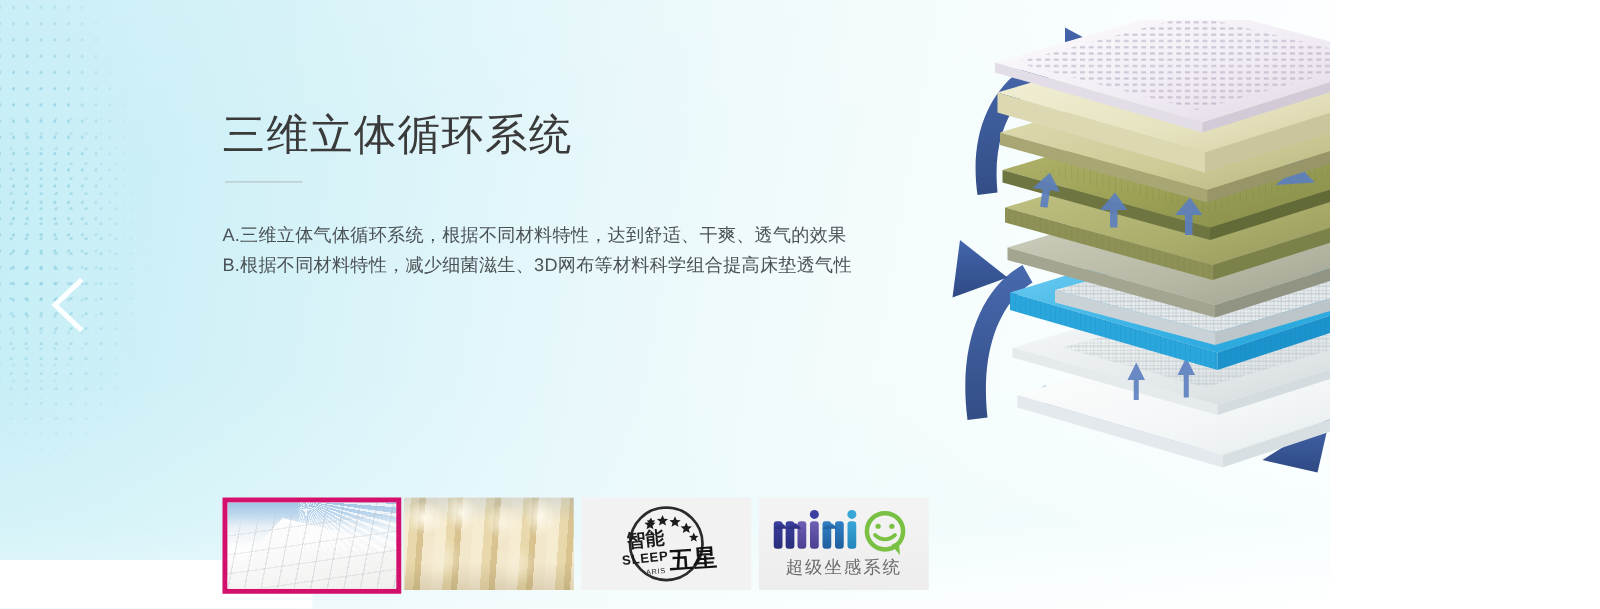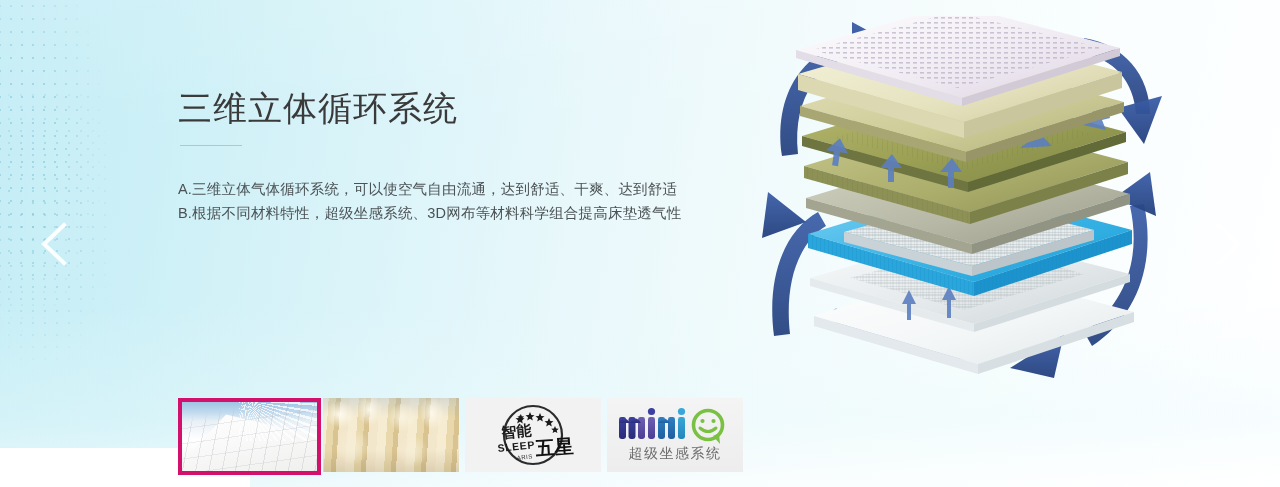--- a/index.html
+++ b/index.html
@@ -10,21 +10,21 @@
     width: 1280px;
     height: 487px;
     overflow: hidden;
     font-family: "Liberation Sans", "DejaVu Sans", sans-serif;
     background: #ffffff;
   }
 
   
   .stage {
     position: relative;
-    width: 1280px;
+    width: 1064px;
     height: 487px;
     overflow: hidden;
     background:
       linear-gradient(100deg,
         #c5edf6 0%,
         #cdf0f7 14%,
         #dbf4f9 30%,
         #e9f8fb 46%,
         #f2fbfc 60%,
         #f7fdfd 74%,
@@ -253,22 +253,22 @@
 
 <div class="stage">
 
   <div class="dot-texture"></div>
   <div class="dot-texture second"></div>
 
   <div class="copy">
     <h1 class="headline">三维立体循环系统</h1>
     <div class="rule"></div>
     <div class="bullets">
-      <div class="bullet">A.三维立体气体循环系统，可以使空气自由流通，达到舒适、干爽、达到舒适</div>
-      <div class="bullet">B.根据不同材料特性，超级坐感系统、3D网布等材料科学组合提高床垫透气性</div>
+      <div class="bullet">A.三维立体气体循环系统，根据不同材料特性，达到舒适、干爽、透气的效果</div>
+      <div class="bullet">B.根据不同材料特性，减少细菌滋生、3D网布等材料科学组合提高床垫透气性</div>
     </div>
   </div>
 
   <div class="illus">
     <svg width="440" height="372" viewBox="0 0 440 372" xmlns="http://www.w3.org/2000/svg">
       <defs>
         <linearGradient id="gTop" x1="0" y1="0" x2="1" y2="1">
           <stop offset="0%" stop-color="#ffffff"></stop>
             <stop offset="55%" stop-color="#f1ecf4"></stop>
             <stop offset="100%" stop-color="#ddd4e2"></stop>

